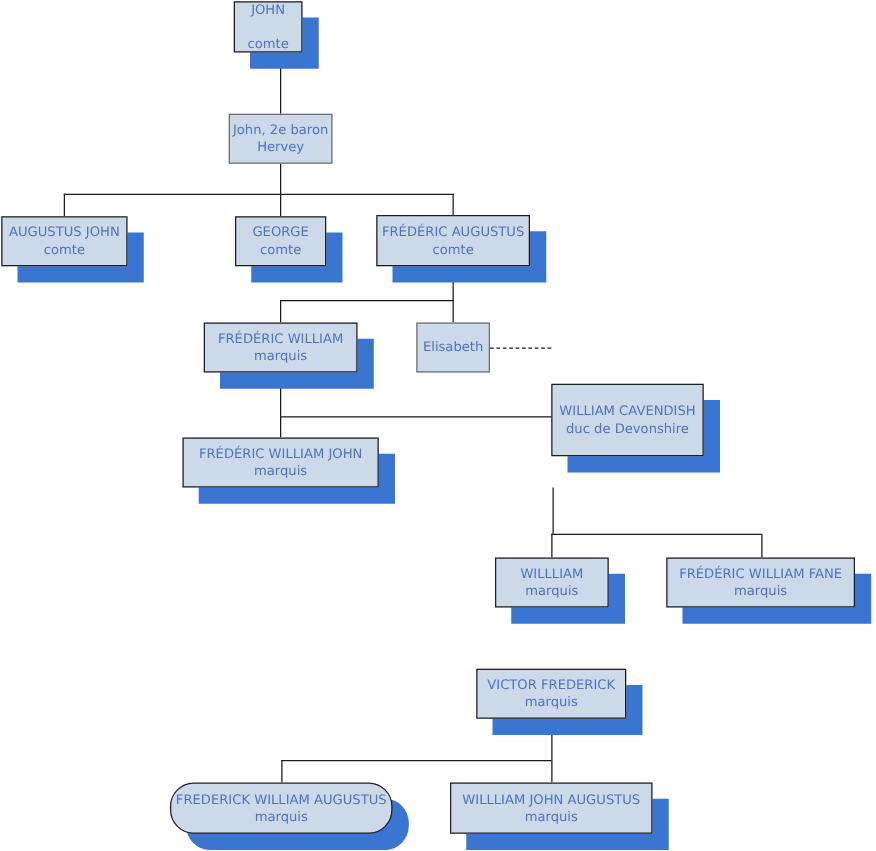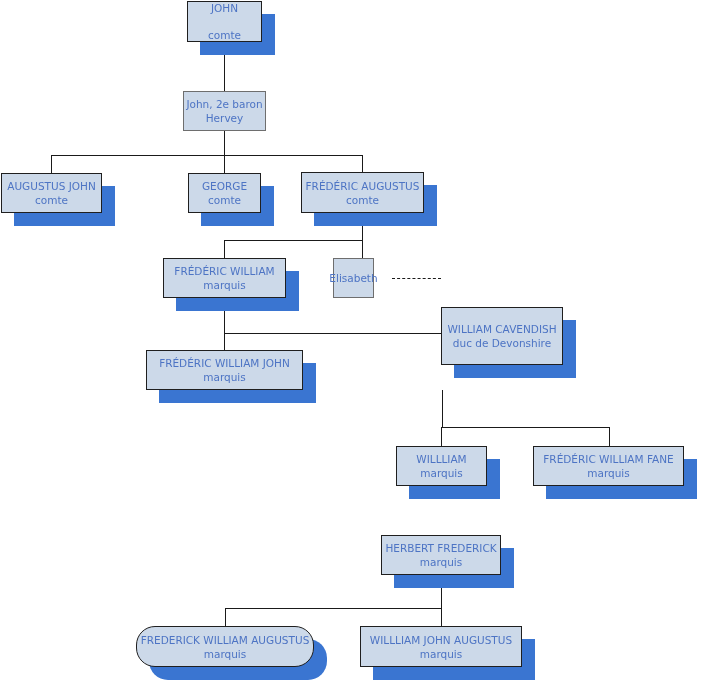--- a/index.html
+++ b/index.html
@@ -58,21 +58,21 @@
     <div class="seg v" style="left: 224px; top: 333px; height: 17px;"></div>
     <div class="seg v" style="left: 442px; top: 333px; height: 17px;"></div>
     <div class="seg v" style="left: 442px; top: 390px; height: 37px;"></div>
     <div class="seg h" style="left: 441px; top: 427px; width: 168px;"></div>
     <div class="seg v" style="left: 441px; top: 427px; height: 19px;"></div>
     <div class="seg v" style="left: 609px; top: 427px; height: 19px;"></div>
     <div class="seg v" style="left: 441px; top: 575px; height: 33px;"></div>
     <div class="seg h" style="left: 225px; top: 608px; width: 216px;"></div>
     <div class="seg v" style="left: 225px; top: 608px; height: 18px;"></div>
     <div class="seg v" style="left: 441px; top: 608px; height: 18px;"></div>
-    <div class="node shadowed" style="left: 187px; top: 1px; width: 75px; height: 41px; gap: 13px;">
+    <div class="node shadowed" style="left: 187px; top: 1px; width: 55px; height: 41px; gap: 13px;">
       <div class="ln">JOHN</div>
       <div class="ln">comte</div>
     </div>
     <div class="node plain" style="left: 183px; top: 91px; width: 83px; height: 40px;">
       <div class="ln">John, 2e baron</div>
       <div class="ln">Hervey</div>
     </div>
     <div class="node shadowed" style="left: 1px; top: 173px; width: 101px; height: 40px;">
       <div class="ln">AUGUSTUS JOHN</div>
       <div class="ln">comte</div>
@@ -82,41 +82,41 @@
       <div class="ln">comte</div>
     </div>
     <div class="node shadowed" style="left: 301px; top: 172px; width: 123px; height: 41px;">
       <div class="ln">FRÉDÉRIC AUGUSTUS</div>
       <div class="ln">comte</div>
     </div>
     <div class="node shadowed" style="left: 163px; top: 258px; width: 123px; height: 40px;">
       <div class="ln">FRÉDÉRIC WILLIAM</div>
       <div class="ln">marquis</div>
     </div>
-    <div class="node plain" style="left: 333px; top: 258px; width: 41px; height: 40px;">
+    <div class="node plain" style="left: 333px; top: 258px; width: 59px; height: 40px;">
       <div class="ln">Elisabeth</div>
     </div>
     <div class="node shadowed" style="left: 441px; top: 259px; width: 122px; height: 58px; margin-top: 48px;">
       <div class="ln">WILLIAM CAVENDISH</div>
       <div class="ln">duc de Devonshire</div>
     </div>
     <div class="node shadowed" style="left: 146px; top: 350px; width: 157px; height: 40px;">
       <div class="ln">FRÉDÉRIC WILLIAM JOHN</div>
       <div class="ln">marquis</div>
     </div>
     <div class="node shadowed" style="left: 396px; top: 446px; width: 91px; height: 40px;">
       <div class="ln">WILLLIAM</div>
       <div class="ln">marquis</div>
     </div>
     <div class="node shadowed" style="left: 533px; top: 446px; width: 151px; height: 40px;">
       <div class="ln">FRÉDÉRIC WILLIAM FANE</div>
       <div class="ln">marquis</div>
     </div>
     <div class="node shadowed" style="left: 381px; top: 535px; width: 120px; height: 40px;">
-      <div class="ln">HERBERT FREDERICK</div>
+      <div class="ln">VICTOR FREDERICK</div>
       <div class="ln">marquis</div>
     </div>
     <div class="node shadowed" style="left: 136px; top: 626px; width: 178px; height: 41px; border-radius: 19px;">
       <div class="ln">FREDERICK WILLIAM AUGUSTUS</div>
       <div class="ln">marquis</div>
     </div>
     <div class="node shadowed" style="left: 360px; top: 626px; width: 162px; height: 41px;">
       <div class="ln">WILLLIAM JOHN AUGUSTUS</div>
       <div class="ln">marquis</div>
     </div>

